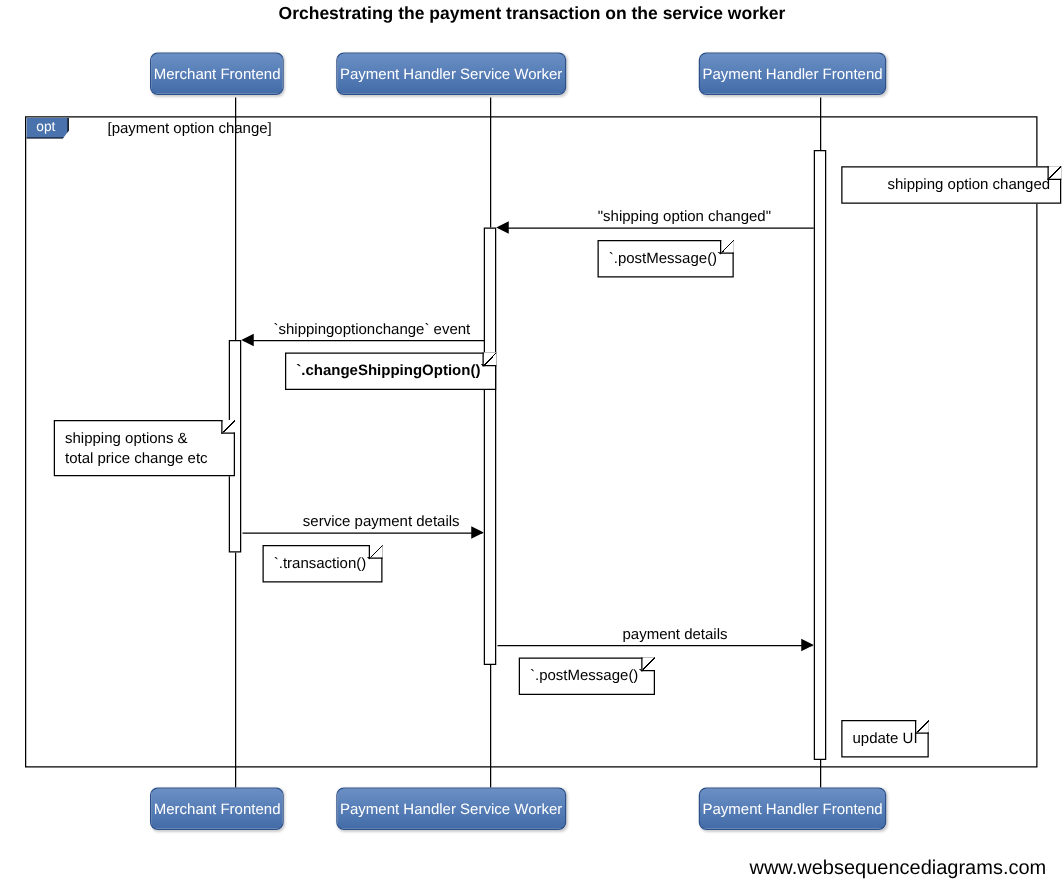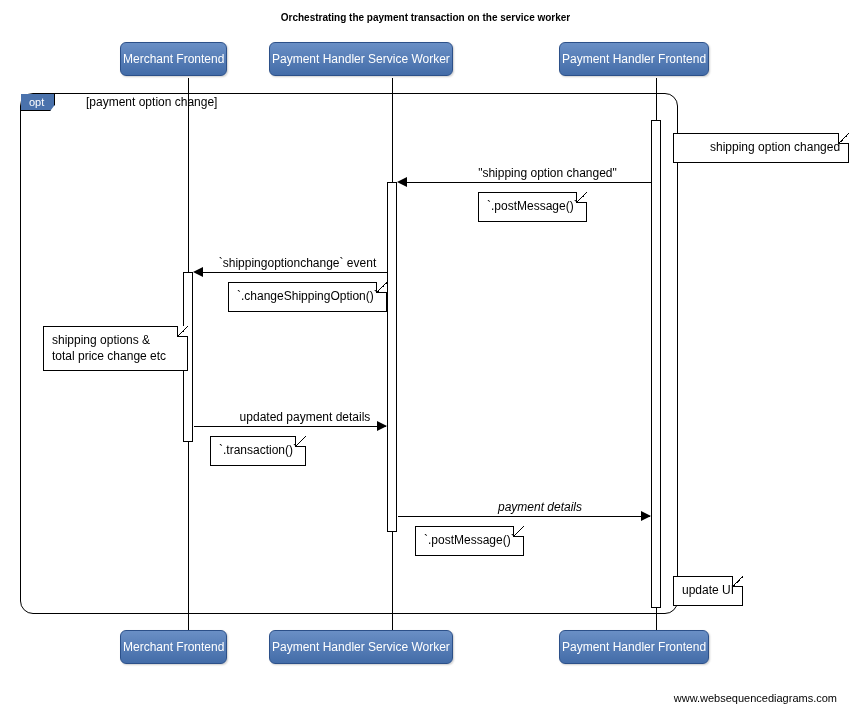--- a/index.html
+++ b/index.html
@@ -8,25 +8,25 @@
     padding: 0;
     font-family: Arial, Helvetica, sans-serif;
     background: #fff;
     width: 851px;
     height: 710px;
     position: relative;
     overflow: hidden;
   }
   .title {
     position: absolute;
-    top: 12px;
+    top: 2px;
     left: 0;
     right: 0;
     text-align: center;
-    font-size: 10px;
+    font-size: 14px;
     font-weight: bold;
     color: #000;
   }
   .participant {
     position: absolute;
     background: linear-gradient(to bottom, #6a8fc5 0%, #436ca8 100%);
     border: 1px solid #2c5089;
     border-radius: 6px;
     color: #fff;
     font-size: 12px;
@@ -112,67 +112,67 @@
     width: 10px;
     height: 10px;
     background: linear-gradient(135deg, #fff 0 48%, #000 48% 55%, #fff 55% 100%);
     border-left: 1px solid #000;
     border-bottom: 1px solid #000;
   }
   .attribution {
     position: absolute;
     bottom: 6px;
     right: 14px;
-    font-size: 11px;
+    font-size: 16px;
     color: #000;
   }
 </style>
 </head>
 <body>
 
 <div class="title">Orchestrating the payment transaction on the service worker</div>
 
 <div class="participant" style="left:120px; top:42px;">Merchant Frontend</div>
 <div class="participant" style="left:269px; top:42px;">Payment Handler Service Worker</div>
 <div class="participant" style="left:559px; top:42px;">Payment Handler Frontend</div>
 
 <div class="lifeline" style="left:188px; top:78px; height:552px;"></div>
 <div class="lifeline" style="left:392px; top:78px; height:552px;"></div>
 <div class="lifeline" style="left:656px; top:78px; height:552px;"></div>
 
-<div class="opt-frame" style="left:20px; top:93px; width:658px; height:521px;border-radius:13px;">
+<div class="opt-frame" style="left:20px; top:93px; width:810px; height:521px;">
   <div class="opt-tag">opt</div>
   <div class="opt-guard" style="left:65px;">[payment option change]</div>
 </div>
 
 <div class="activation" style="left:651px; top:120px; height:488px;"></div>
 <div class="activation" style="left:387px; top:182px; height:350px;"></div>
 <div class="activation" style="left:183px; top:272px; height:170px;"></div>
 
 <div class="note" style="left:673px; top:133px;padding-left:36px;">shipping option changed</div>
 
 <div class="arrow-label" style="left:445px; top:166px; width:205px;">"shipping option changed"</div>
 <div class="arrow-line" style="left:399px; top:182px; width:252px;"></div>
 <div class="arrow-head-left" style="left:397px; top:177px;"></div>
 <div class="note" style="left:478px; top:192px;">`.postMessage()`</div>
 
 <div class="arrow-label" style="left:200px; top:256px; width:195px;">`shippingoptionchange` event</div>
 <div class="arrow-line" style="left:195px; top:272px; width:193px;"></div>
 <div class="arrow-head-left" style="left:193px; top:267px;"></div>
-<div class="note" style="left:228px; top:282px;">`.changeShippingOption()`</div>
+<div class="note" style="left:228px; top:282px;font-weight:bold;">`.changeShippingOption()`</div>
 
-<div class="note" style="left:43px; top:326px; width:145px; white-space:pre-line;">shipping options &amp;
+<div class="note" style="left:43px; top:336px; width:145px; white-space:pre-line;">shipping options &amp;
 total price change etc</div>
 
-<div class="arrow-label" style="left:225px; top:410px; width:160px;">updated payment details</div>
+<div class="arrow-label" style="left:225px; top:410px; width:160px;">service payment details</div>
 <div class="arrow-line" style="left:194px; top:426px; width:192px;"></div>
 <div class="arrow-head-right" style="left:377px; top:421px;"></div>
 <div class="note" style="left:210px; top:436px;">`.transaction()`</div>
 
-<div class="arrow-label" style="left:480px; top:500px; width:120px;font-style:italic;">payment details</div>
+<div class="arrow-label" style="left:480px; top:500px; width:120px;">payment details</div>
 <div class="arrow-line" style="left:398px; top:516px; width:252px;"></div>
 <div class="arrow-head-right" style="left:641px; top:511px;"></div>
 <div class="note" style="left:415px; top:526px;">`.postMessage()`</div>
 
 <div class="note" style="left:673px; top:576px;">update UI</div>
 
 <div class="participant" style="left:120px; top:630px;">Merchant Frontend</div>
 <div class="participant" style="left:269px; top:630px;">Payment Handler Service Worker</div>
 <div class="participant" style="left:559px; top:630px;">Payment Handler Frontend</div>
 

